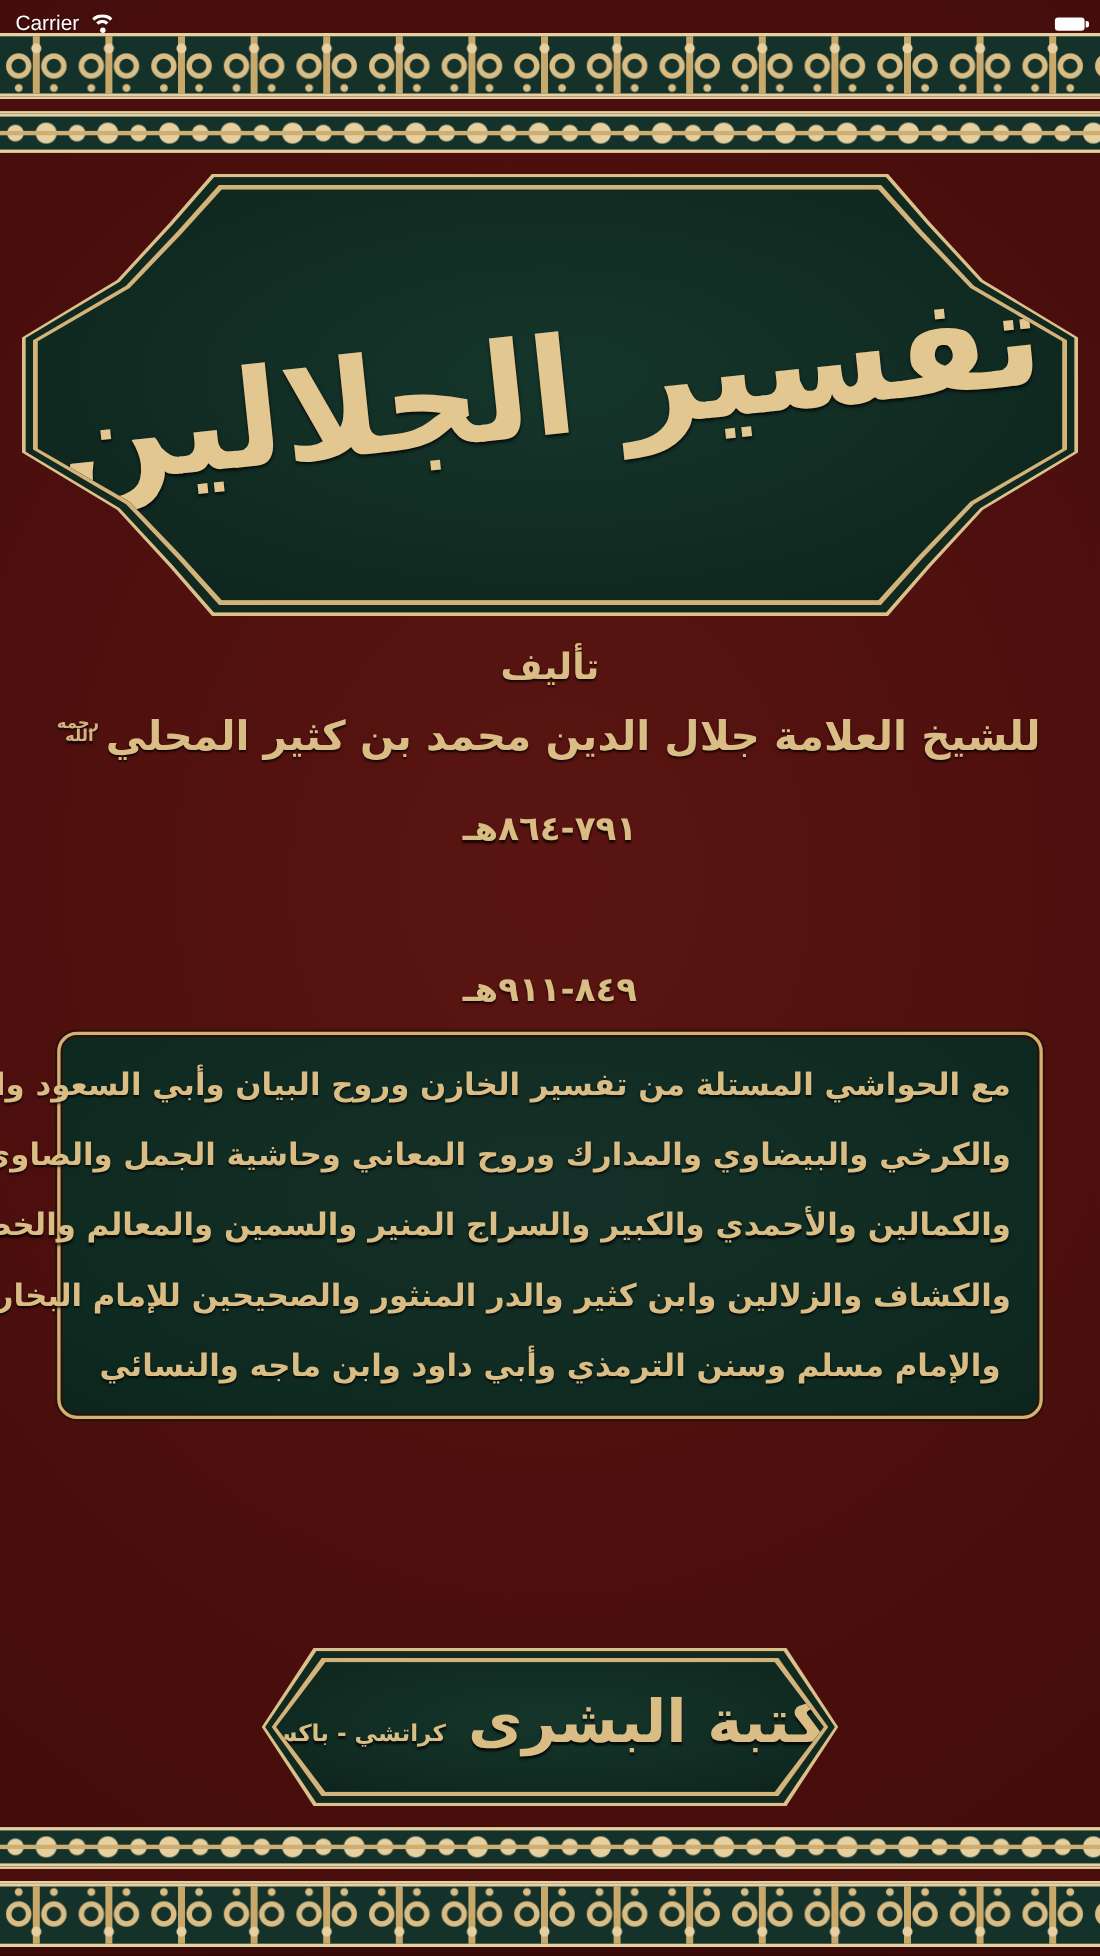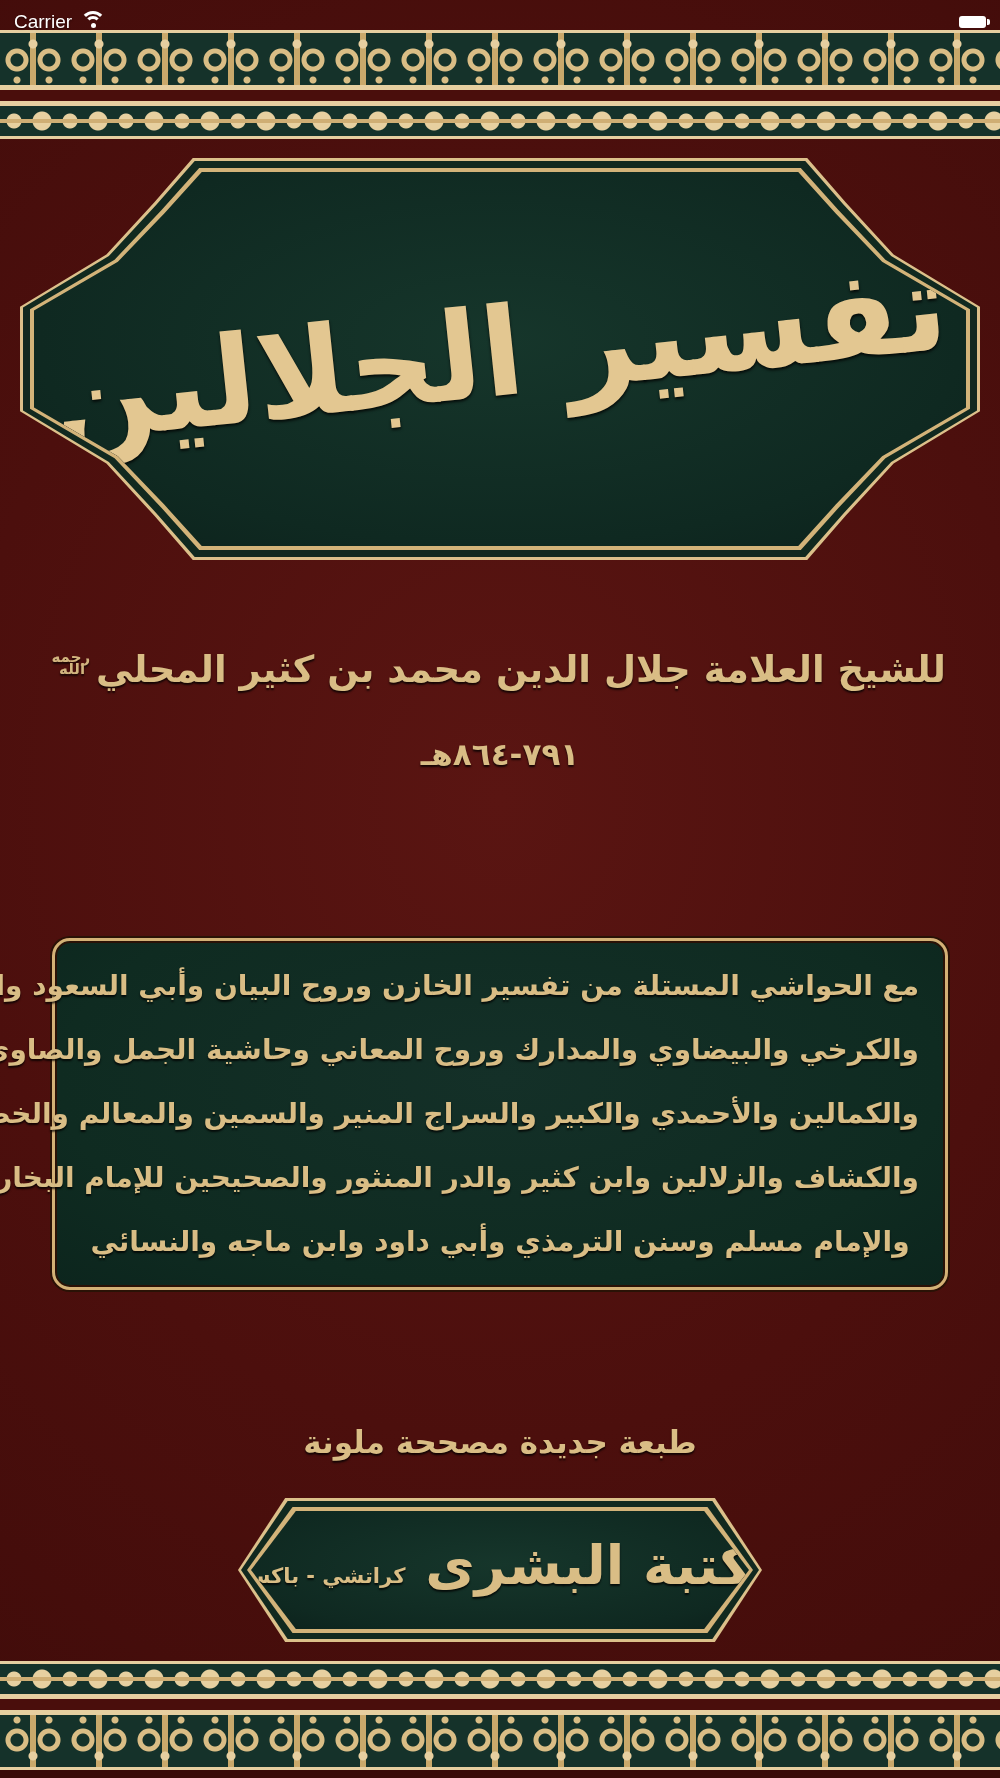--- a/index.html
+++ b/index.html
@@ -9,21 +9,21 @@
     font-family:"DejaVu Sans",sans-serif;
   }
   
   .statusbar{
     position:absolute;top:0;left:0;right:0;height:40px;z-index:50;
     display:flex;align-items:center;justify-content:space-between;
     padding:4px 14px 0 14px;box-sizing:border-box;color:#fff;
     font-family:"Liberation Sans",sans-serif;font-size:19px;
     text-shadow:0 1px 2px rgba(0,0,0,.5);
   }
-  .sb-left{display:flex;gap:8px;}
+  .sb-left{display:flex;align-items:center;gap:8px;}
   .wifi{position:relative;width:26px;height:19px;display:inline-block;}
   .wifi .arc1,.wifi .arc2{position:absolute;border:3px solid transparent;border-top-color:#fff;border-radius:50%;box-sizing:border-box;}
   .wifi .arc1{width:26px;height:26px;left:0;top:0;}
   .wifi .arc2{width:16px;height:16px;left:5px;top:5px;}
   .wifi .dot{position:absolute;width:5px;height:5px;background:#fff;border-radius:50%;left:10.5px;top:12px;}
   .sb-center{position:absolute;left:0;right:0;text-align:center;pointer-events:none;}
   .battery{position:relative;width:27px;height:12px;background:#fff;border-radius:3px;display:inline-block;}
   .battery:after{content:"";position:absolute;right:-4px;top:3px;width:3px;height:6px;background:#fff;border-radius:0 2px 2px 0;}
   
   .band-scroll{
@@ -124,36 +124,37 @@
 
   <div class="medallion">
     <div class="med-layer m1"></div>
     <div class="med-layer m2"></div>
     <div class="med-layer m3"></div>
     <div class="med-layer m4">
       <div class="title-callig" dir="rtl">تفسير الجلالين</div>
     </div>
   </div>
 
+  <div class="byline gold-text" dir="rtl">تأليف</div>
 
   <div class="author author1 gold-text">
     <span>للشيخ العلامة جلال الدين محمد بن كثير المحلي</span><span class="honorific">رحمه الله</span>
   </div>
   <div class="dates dates1 gold-text">٧٩١-٨٦٤هـ</div>
 
+  <div class="dates dates2 gold-text">٨٤٩-٩١١هـ</div>
 
   <div class="noteblock">
     <div class="noteline gold-text">مع الحواشي المستلة من تفسير الخازن وروح البيان وأبي السعود والإكليل</div>
     <div class="noteline gold-text">والكرخي والبيضاوي والمدارك وروح المعاني وحاشية الجمل والصاوي</div>
     <div class="noteline gold-text">والكمالين والأحمدي والكبير والسراج المنير والسمين والمعالم والخطيب</div>
     <div class="noteline gold-text">والكشاف والزلالين وابن كثير والدر المنثور والصحيحين للإمام البخاري</div>
     <div class="noteline gold-text">والإمام مسلم وسنن الترمذي وأبي داود وابن ماجه والنسائي</div>
   </div>
 
-  <div class="edition gold-text">طبعة جديدة مصححة ملونة</div>
 
   <div class="cartouche">
     <div class="car-layer c1"></div>
     <div class="car-layer c2"></div>
     <div class="car-layer c3"></div>
     <div class="car-layer c4">
       <span class="pub-name gold-text">مكتبة البشرى</span>
       <span class="pub-loc gold-text">كراتشي - باكستان</span>
     </div>
   </div>

